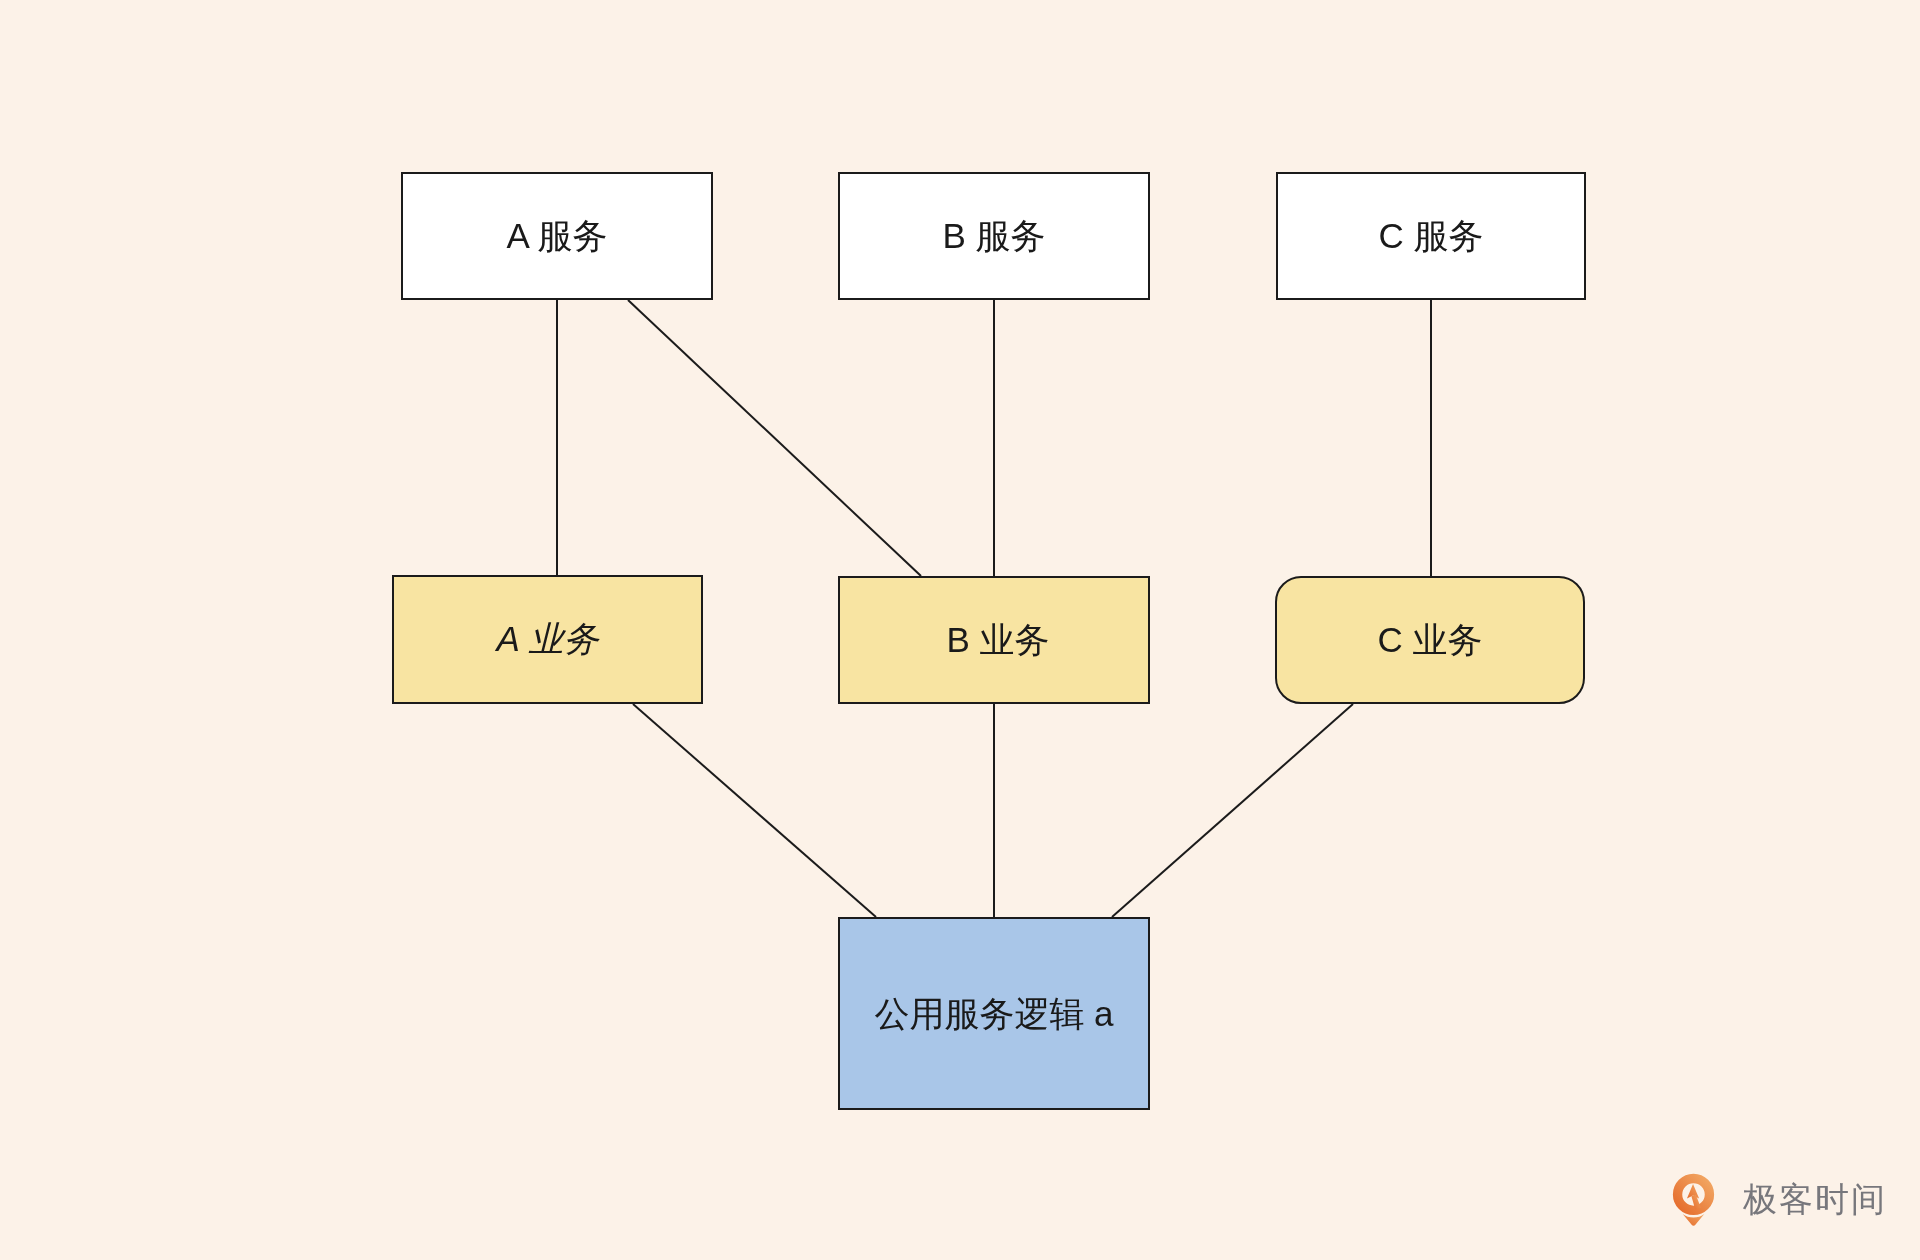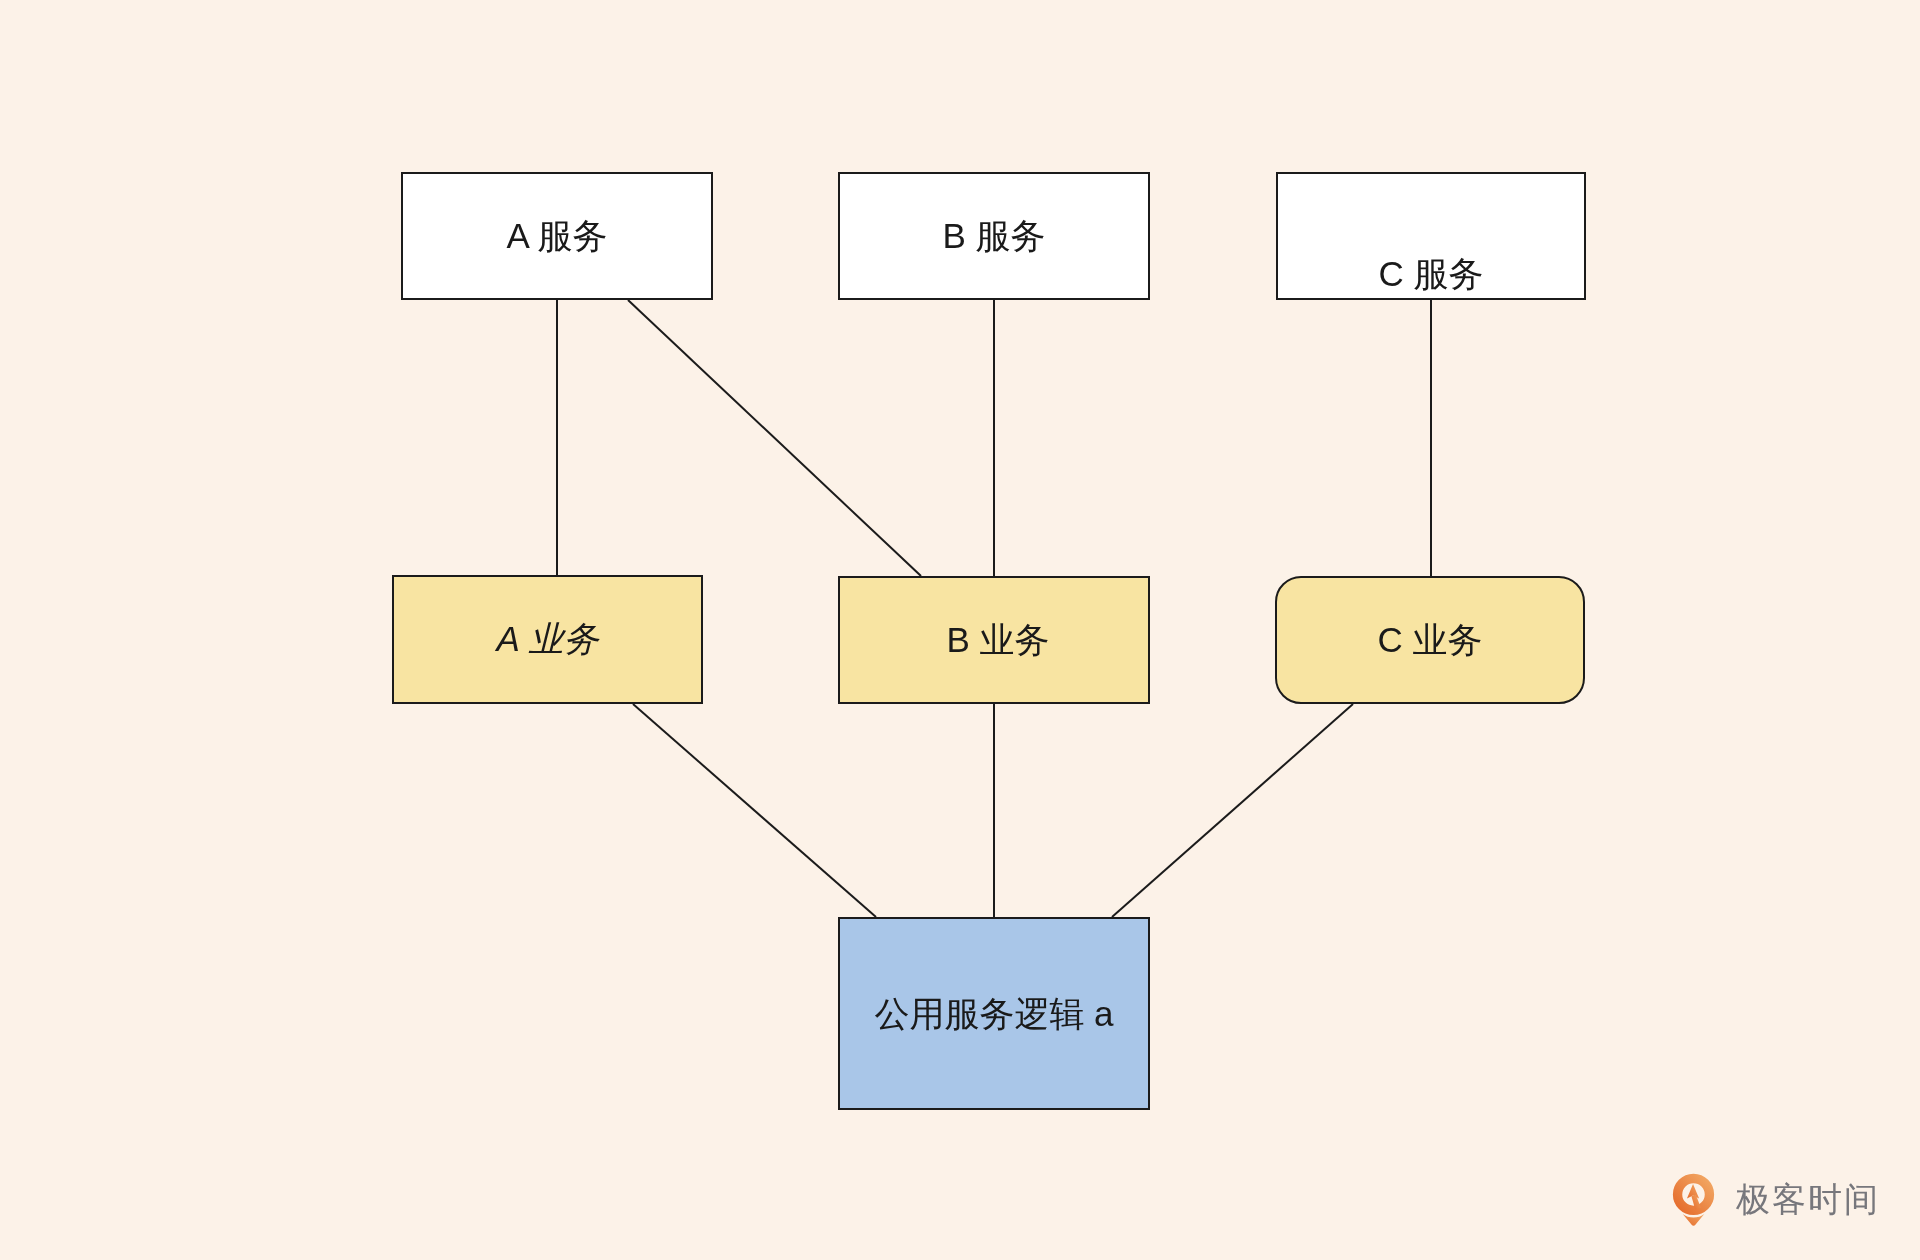--- a/index.html
+++ b/index.html
@@ -48,39 +48,39 @@
     font-size: 35px;
     color: #1a1a1a;
     text-align: center;
   }
   .node.service { background: var(--service-fill); }
   .node.business { background: var(--business-fill); }
   .node.common { background: var(--common-fill); }
 
   #node-service-a { left: 401px; top: 172px; width: 312px; height: 128px; }
   #node-service-b { left: 838px; top: 172px; width: 312px; height: 128px; text-align: right; }
-  #node-service-c { left: 1276px; top: 172px; width: 310px; height: 128px; align-items: flex-end; }
+  #node-service-c { left: 1276px; top: 172px; width: 310px; height: 128px; }
   #node-biz-a     { left: 392px; top: 575px; width: 311px; height: 129px; font-style: italic; }
   #node-biz-b     { left: 838px; top: 576px; width: 312px; height: 128px; padding-left: 8px; }
   #node-biz-c     { left: 1275px; top: 576px; width: 310px; height: 128px; border-radius: 26px; }
   #node-common    { left: 838px; top: 917px; width: 312px; height: 193px; }
 
   .common-lines {
     display: flex;
     flex-direction: row;
     line-height: 57px;
   }
 
   .watermark {
     position: absolute;
     left: 1671px;
     top: 1173px;
     display: flex;
     align-items: center;
-    gap: 20px;
+    gap: 27px;
   }
   .watermark .brand-text {
     font-size: 34px;
     letter-spacing: 2px;
     color: var(--logo-text-color);
     white-space: nowrap;
   }
 </style>
 </head>
 <body style="background: rgb(252, 242, 232);">

